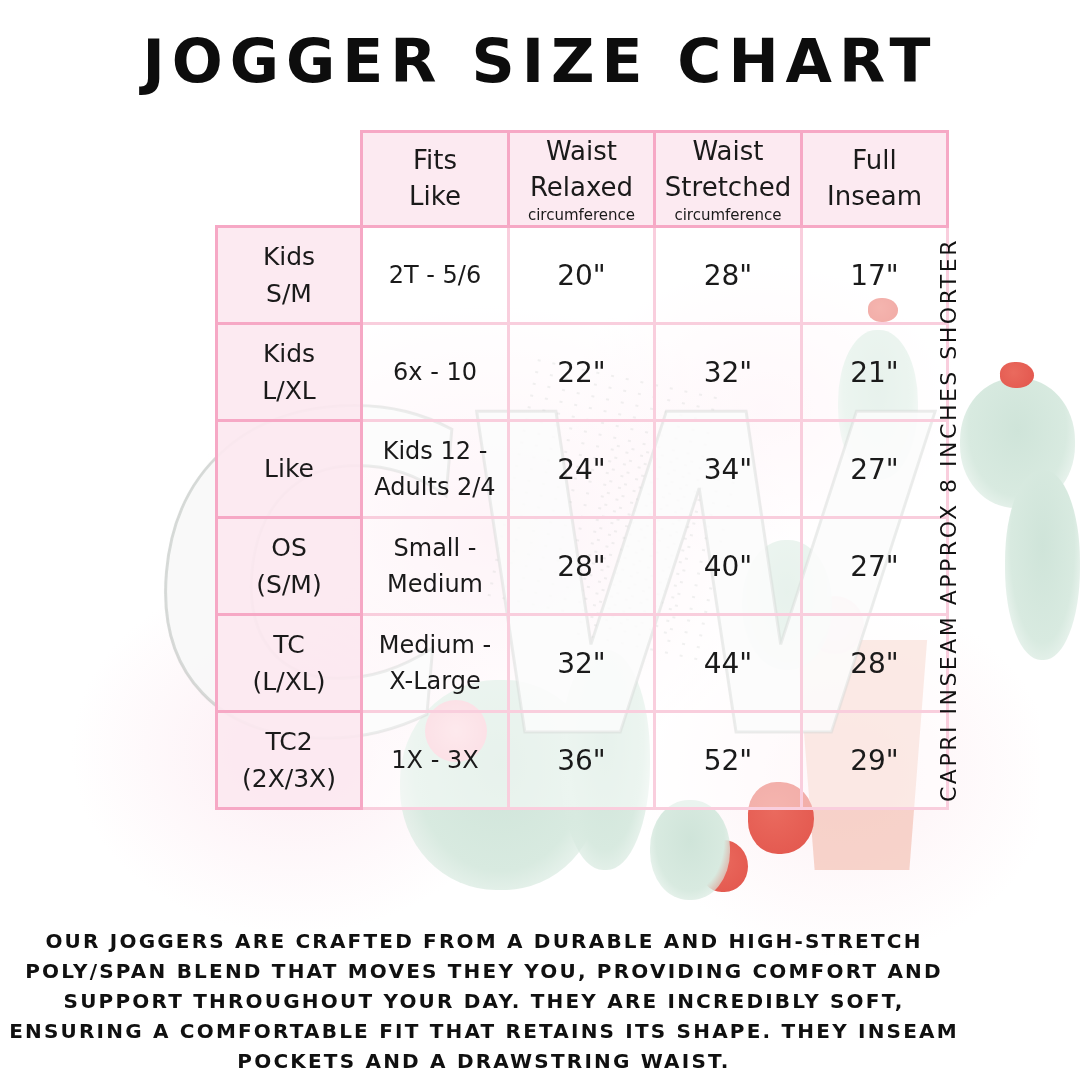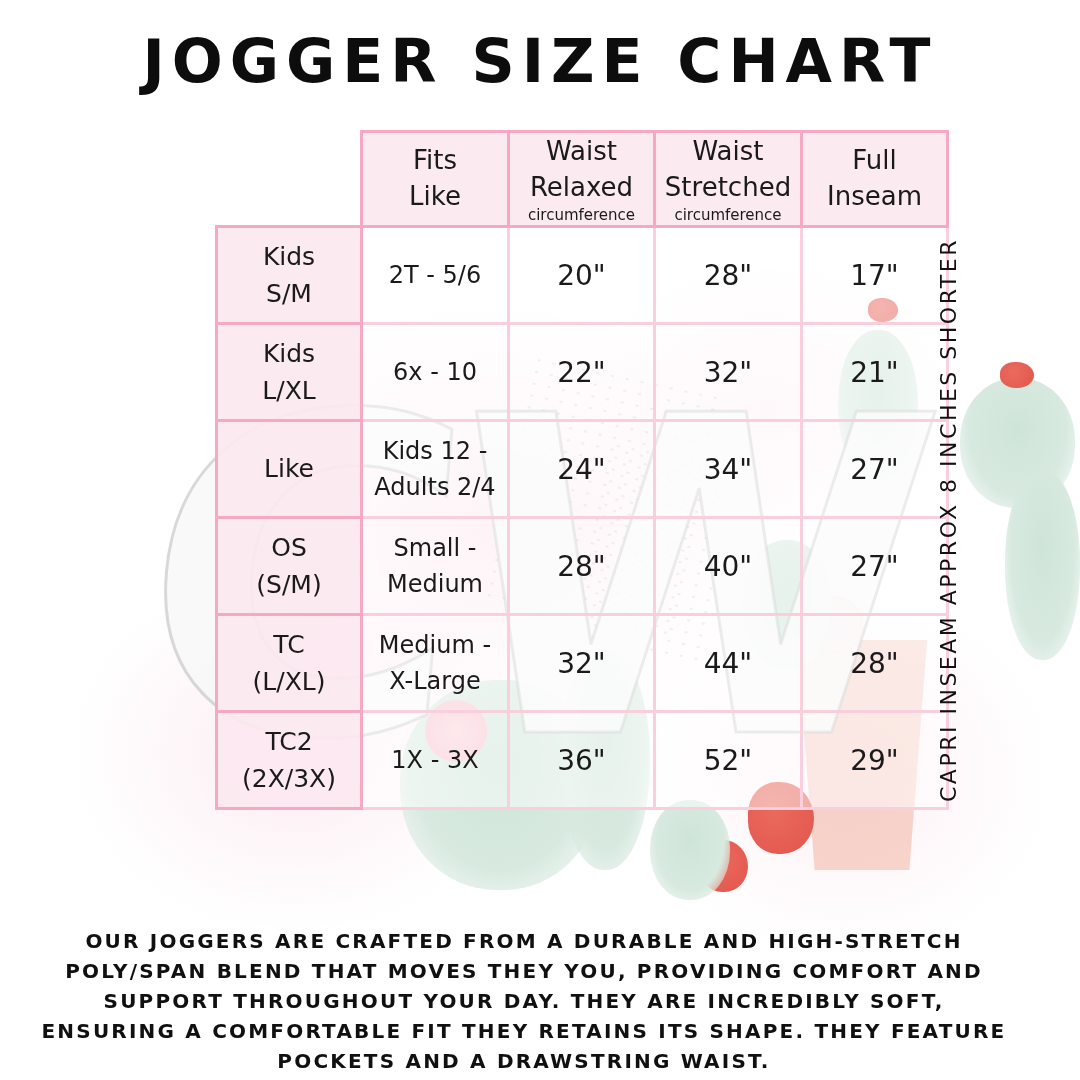--- a/index.html
+++ b/index.html
@@ -64,21 +64,21 @@
   td.num{font-size:28px;}
   
   .side-note{
     position:absolute;left:936px;top:802px;
     transform:rotate(-90deg);transform-origin:0 0;
     white-space:nowrap;font-size:22px;letter-spacing:2.5px;color:#121212;
   }
   
   .desc{
     position:absolute;top:926px;left:0;width:968px;text-align:center;
-    font-size:20px;font-weight:bold;letter-spacing:2.2px;line-height:30px;color:#101010;margin-left:40px;
+    font-size:20px;font-weight:bold;letter-spacing:2.2px;line-height:30px;color:#101010;
   }
 </style>
 </head>
 <body>
 
 <div class="page">
 
   <div class="bg-wash"></div>
 
   <div class="blob cactus" style="left:960px;top:378px;width:115px;height:130px;"></div>
@@ -178,17 +178,17 @@
     </tr>
   </tbody>
     </table>
 
   <div class="side-note">CAPRI INSEAM APPROX 8 INCHES SHORTER</div>
 
   <div class="desc">
     <div>OUR JOGGERS ARE CRAFTED FROM A DURABLE AND HIGH-STRETCH</div>
     <div>POLY/SPAN BLEND THAT MOVES THEY YOU, PROVIDING COMFORT AND</div>
     <div>SUPPORT THROUGHOUT YOUR DAY. THEY ARE INCREDIBLY SOFT,</div>
-    <div>ENSURING A COMFORTABLE FIT THEY RETAINS ITS SHAPE. THEY FEATURE</div>
+    <div>ENSURING A COMFORTABLE FIT THAT RETAINS ITS SHAPE. THEY INSEAM</div>
     <div>POCKETS AND A DRAWSTRING WAIST.</div>
   </div>
 
 </div>
 
 </body></html>

